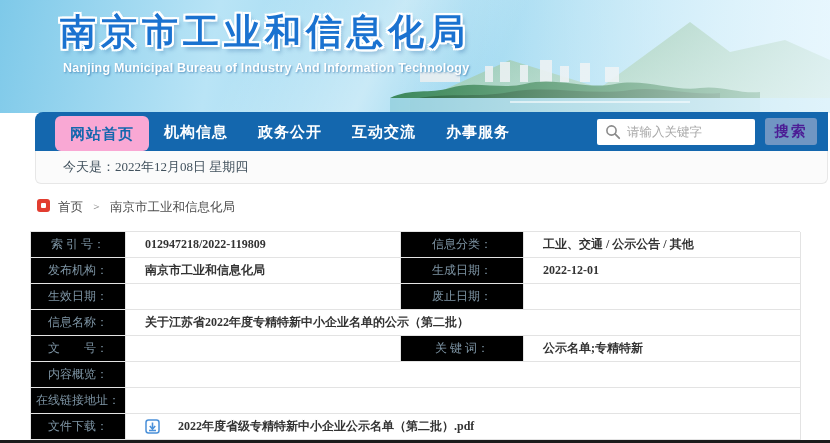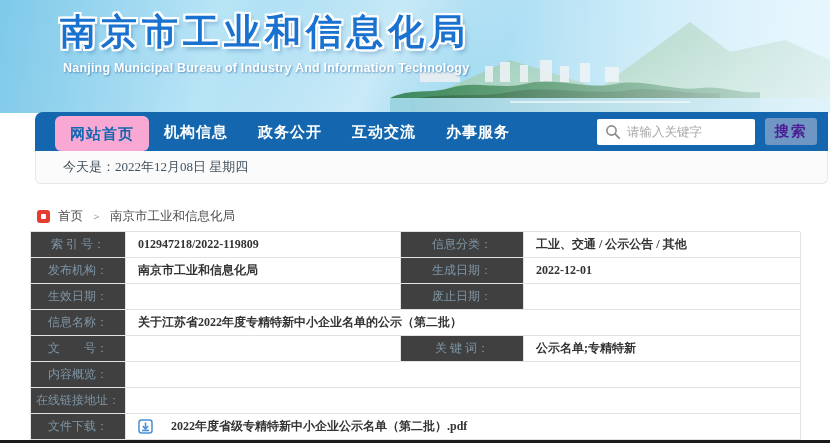--- a/index.html
+++ b/index.html
@@ -69,22 +69,22 @@
   .datebar {
     position:absolute; left:35px; top:151px; width:793px; height:33px;
     background:#fbfbfb; border:1px solid #e7e7e7; border-top:none;
     border-radius:0 0 6px 6px;
     line-height:31px; padding-left:27px;
     font-size:13px; color:#42525e;
     font-family:"Liberation Serif","DejaVu Serif",serif;
   }
   
   .breadcrumb {
-    position:absolute; left:37px; top:208px;
-    display:flex; align-items:center;
+    position:absolute; left:37px; top:199px;
+    display:flex; align-items:flex-start;
     font-size:12.5px; color:#4d4d4d;
     font-family:"Liberation Serif","DejaVu Serif",serif;
   }
   .crumb-icon { width:13px; height:13px; background:#e23d30; border-radius:3px; margin-right:8px; position:relative; }
   .crumb-icon::after { content:""; position:absolute; left:4px; top:4px; width:5px; height:5px; background:#fff; border-radius:1px; }
   .crumb-link { cursor:pointer; }
   .crumb-sep { margin:0 8px; color:#8a8a8a; font-size:11px; }
   
   .info-table {
     position:absolute; left:30px; top:231px; width:770px;
@@ -92,22 +92,22 @@
     font-family:"Liberation Serif","DejaVu Serif",serif;
     font-size:12px;
   }
   .trow { display:grid; grid-template-columns:95px 275px 123px 277px; }
   .trow.span { grid-template-columns:95px 675px; }
   .tcell {
     height:26px; line-height:25px;
     border-right:1px solid #e3e3e3; border-bottom:1px solid #e3e3e3;
     overflow:hidden; white-space:nowrap;
   }
-  .tlabel { background:#404040; color:#7e95a5; text-align:center; }
-  .tvalue { padding-left:12px; color:#333; font-weight:bold; }
+  .tlabel { background:#000000; color:#7e95a5; text-align:center; }
+  .tvalue { padding-left:19px; color:#333; font-weight:bold; }
   .file-cell { display:flex; align-items:center; }
   .dl-icon { width:15px; height:15px; margin-right:18px; flex:0 0 auto; cursor:pointer; }
   .file-link { cursor:pointer; color:#333; }
   
   .bottom-edge { position:absolute; left:0; bottom:0; width:830px; height:3px; background:#1b1b1b; }
 </style>
 </head>
 <body>
 
 <div class="banner">

